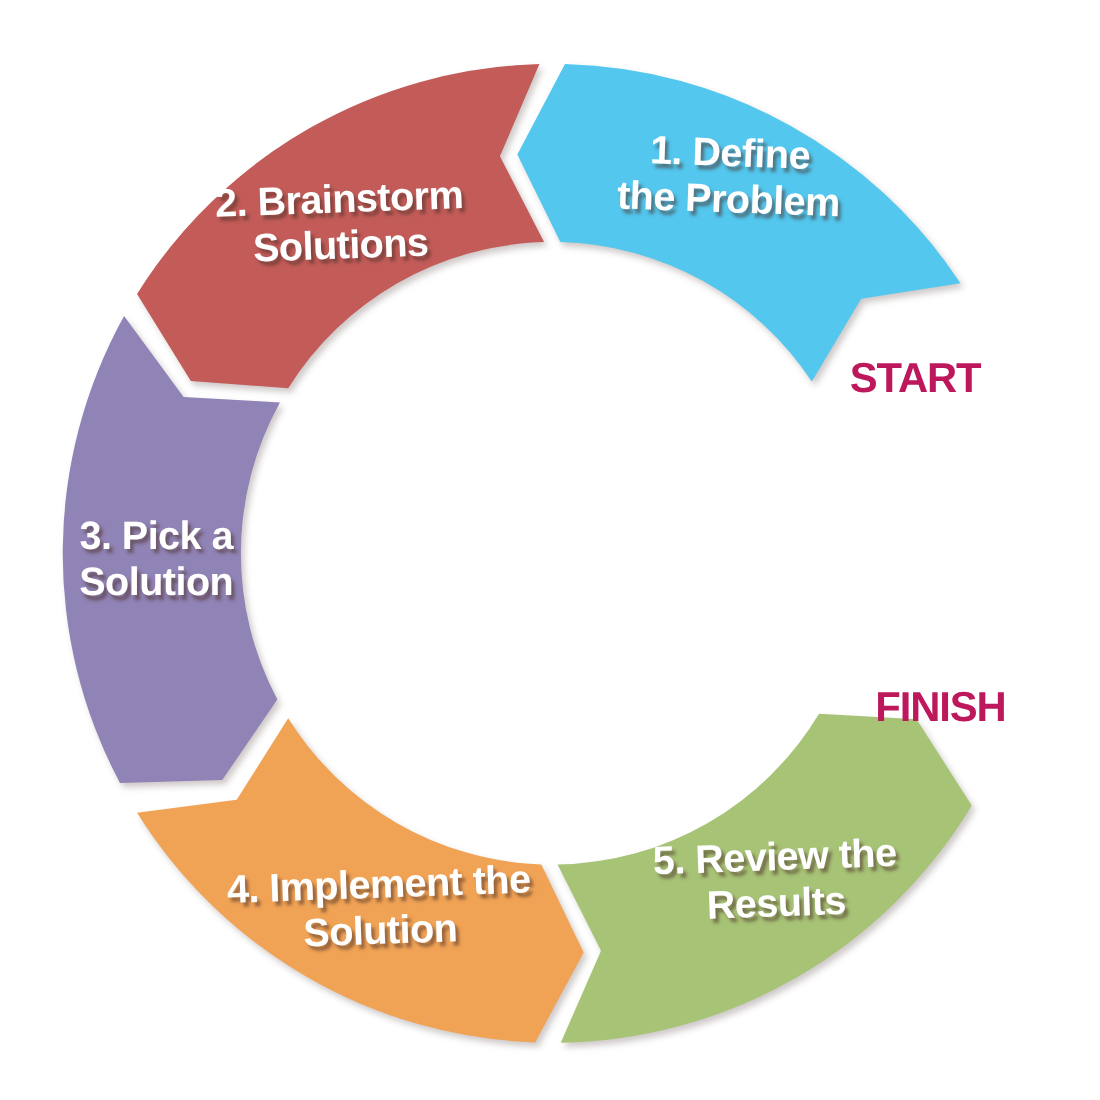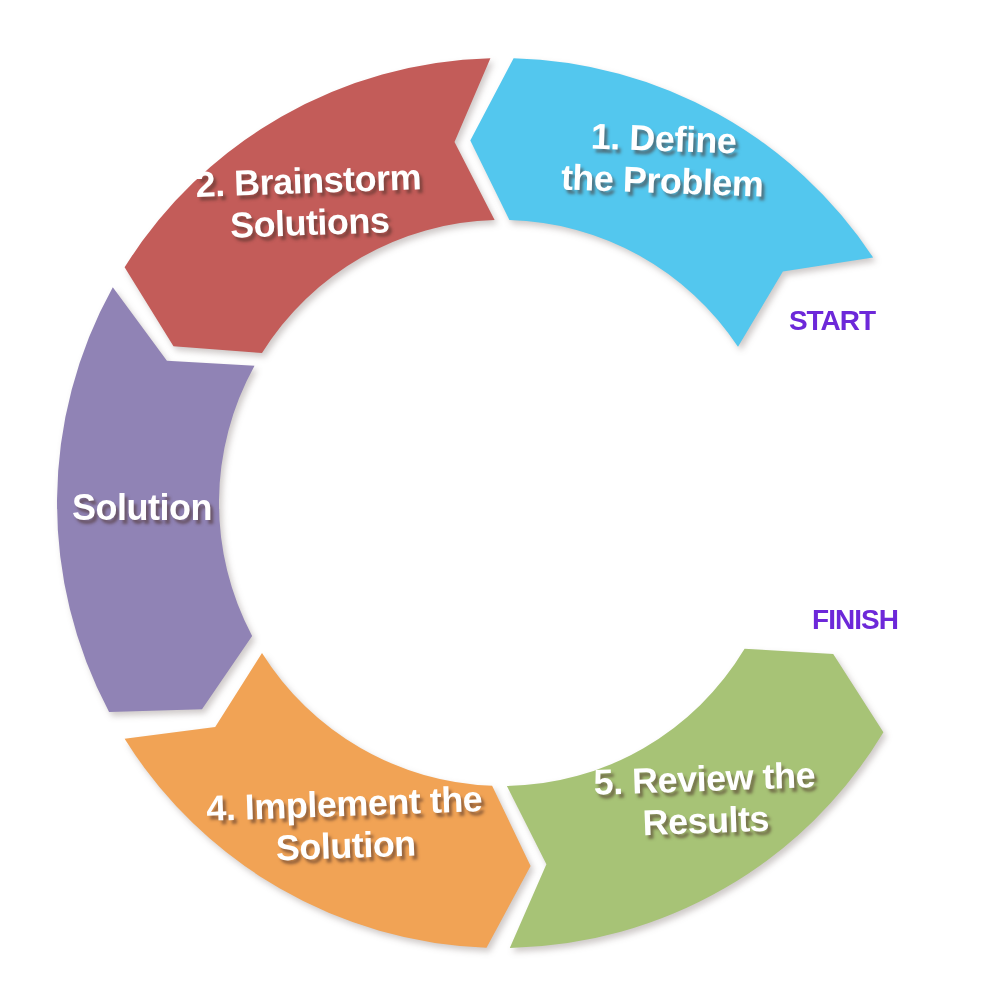--- a/index.html
+++ b/index.html
@@ -39,25 +39,26 @@
   }
   .step-label span { display: block; }
   .lbl-1 { left: 663px; top: 160px; transform: translate(-50%,-50%) rotate(2deg); }
   .lbl-2 { left: 309px; top: 202px; transform: translate(-50%,-50%) rotate(-2deg); }
   .lbl-3 { left: 142px; top: 508px; }
   .lbl-4 { left: 345px; top: 825px; transform: translate(-50%,-50%) rotate(-2deg); }
   .lbl-5 { left: 705px; top: 800px; transform: translate(-50%,-50%) rotate(-2deg); }
   .marker {
     position: absolute;
     transform: translate(-50%, -50%);
-    color: #6d28d9;
+    color: #be185d;
     font-weight: bold;
-    font-size: 28px;
+    font-size: 38px;
     letter-spacing: -1px;
     white-space: nowrap;
+    margin-top: 24px;
   }
   .marker-start  { left: 832px; top: 321px; }
   .marker-finish { left: 855px; top: 620px; }
 </style>
 </head>
 <body>
 
 <div class="stage">
 
   <svg id="ring-svg" viewBox="0 0 1000 1000">
@@ -72,20 +73,21 @@
     <span>1. Define</span>
     <span>the Problem</span>
   </div>
 
   <div class="step-label lbl-2">
     <span>2. Brainstorm</span>
     <span>Solutions</span>
   </div>
 
   <div class="step-label lbl-3">
+    <span>3. Pick a</span>
     <span>Solution</span>
   </div>
 
   <div class="step-label lbl-4">
     <span>4. Implement the</span>
     <span>Solution</span>
   </div>
 
   <div class="step-label lbl-5">
     <span>5. Review the</span>

